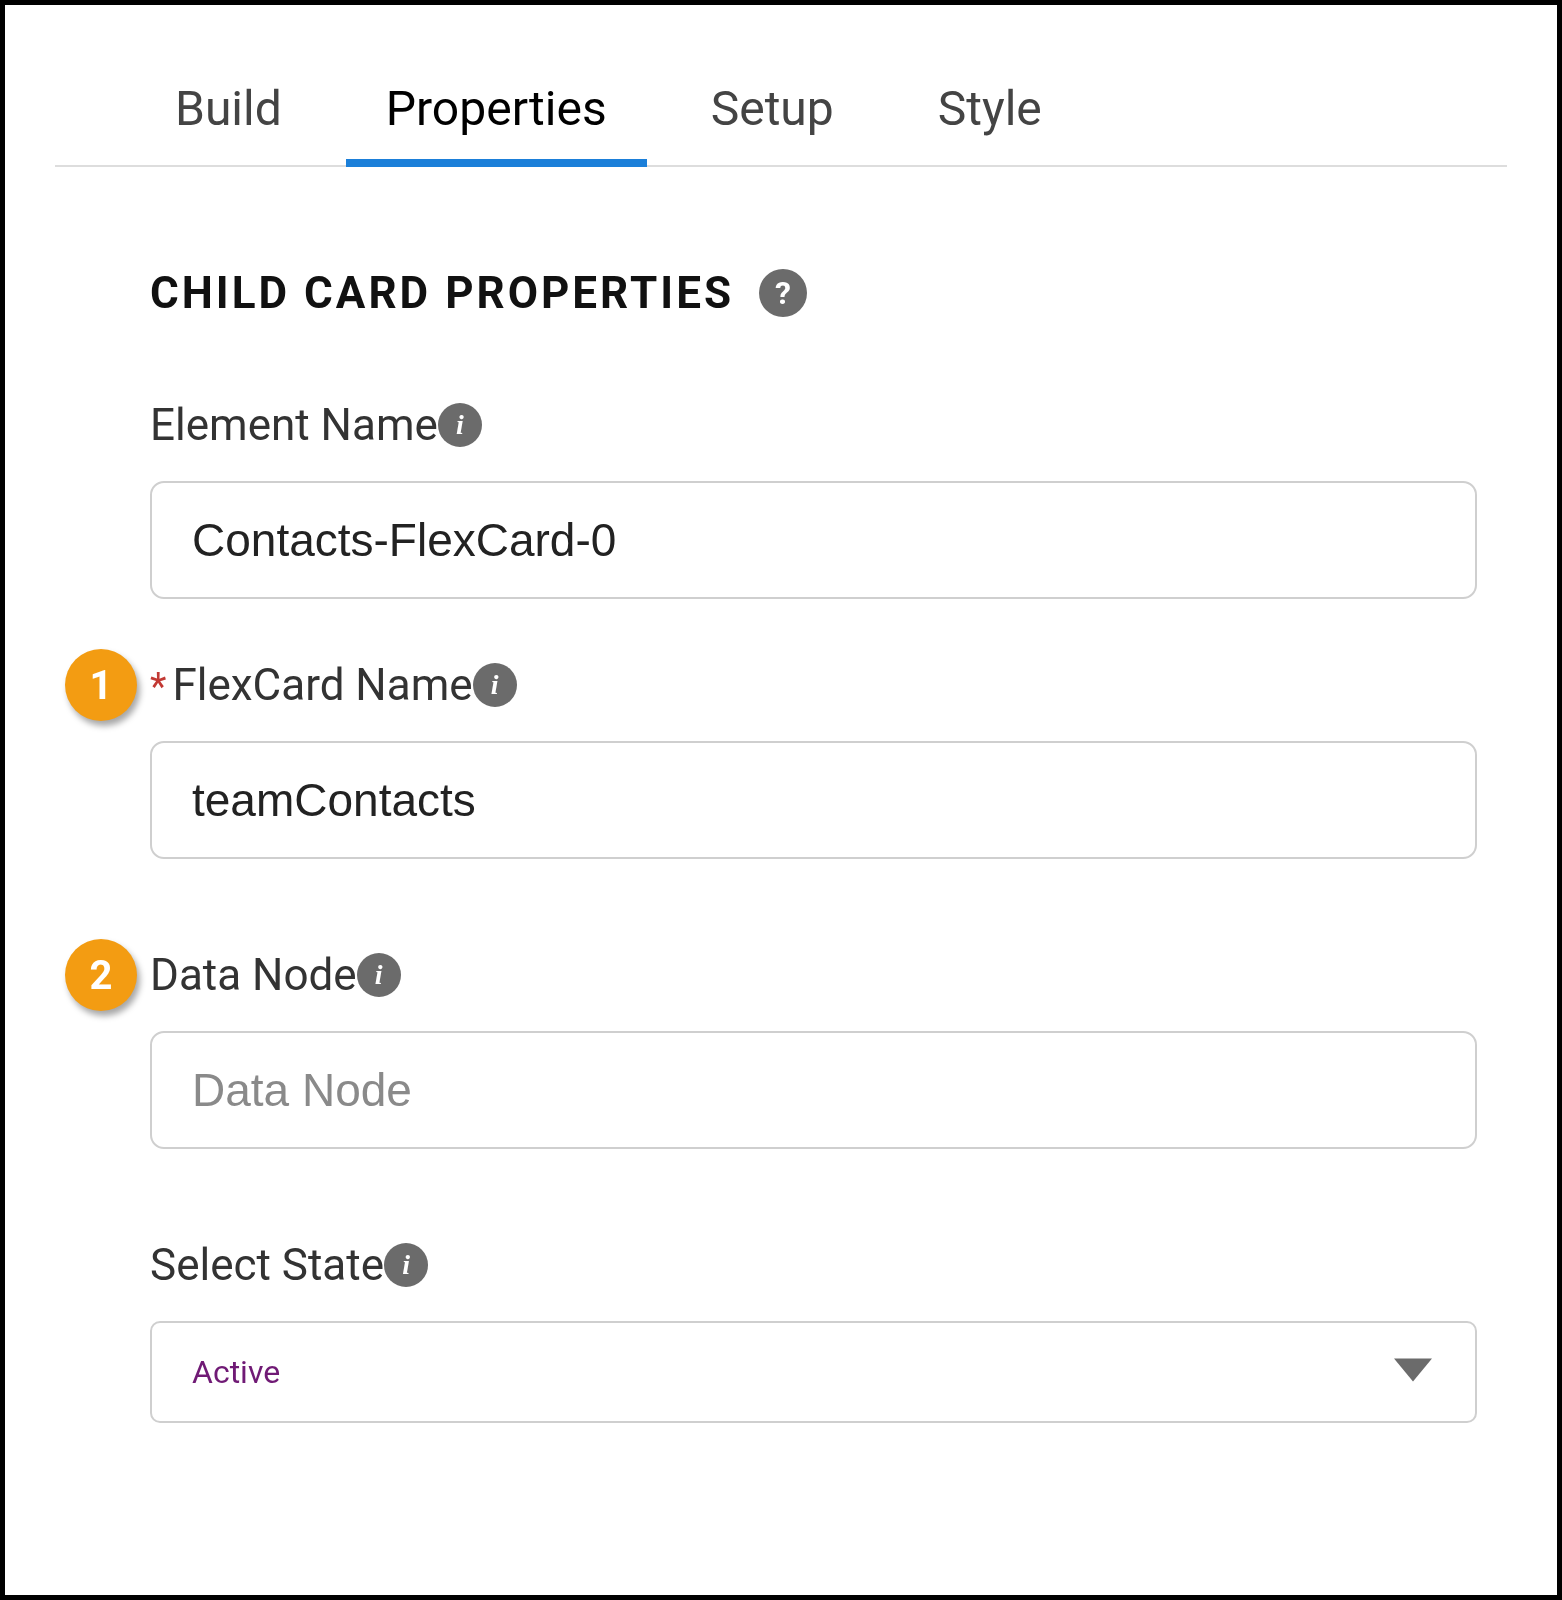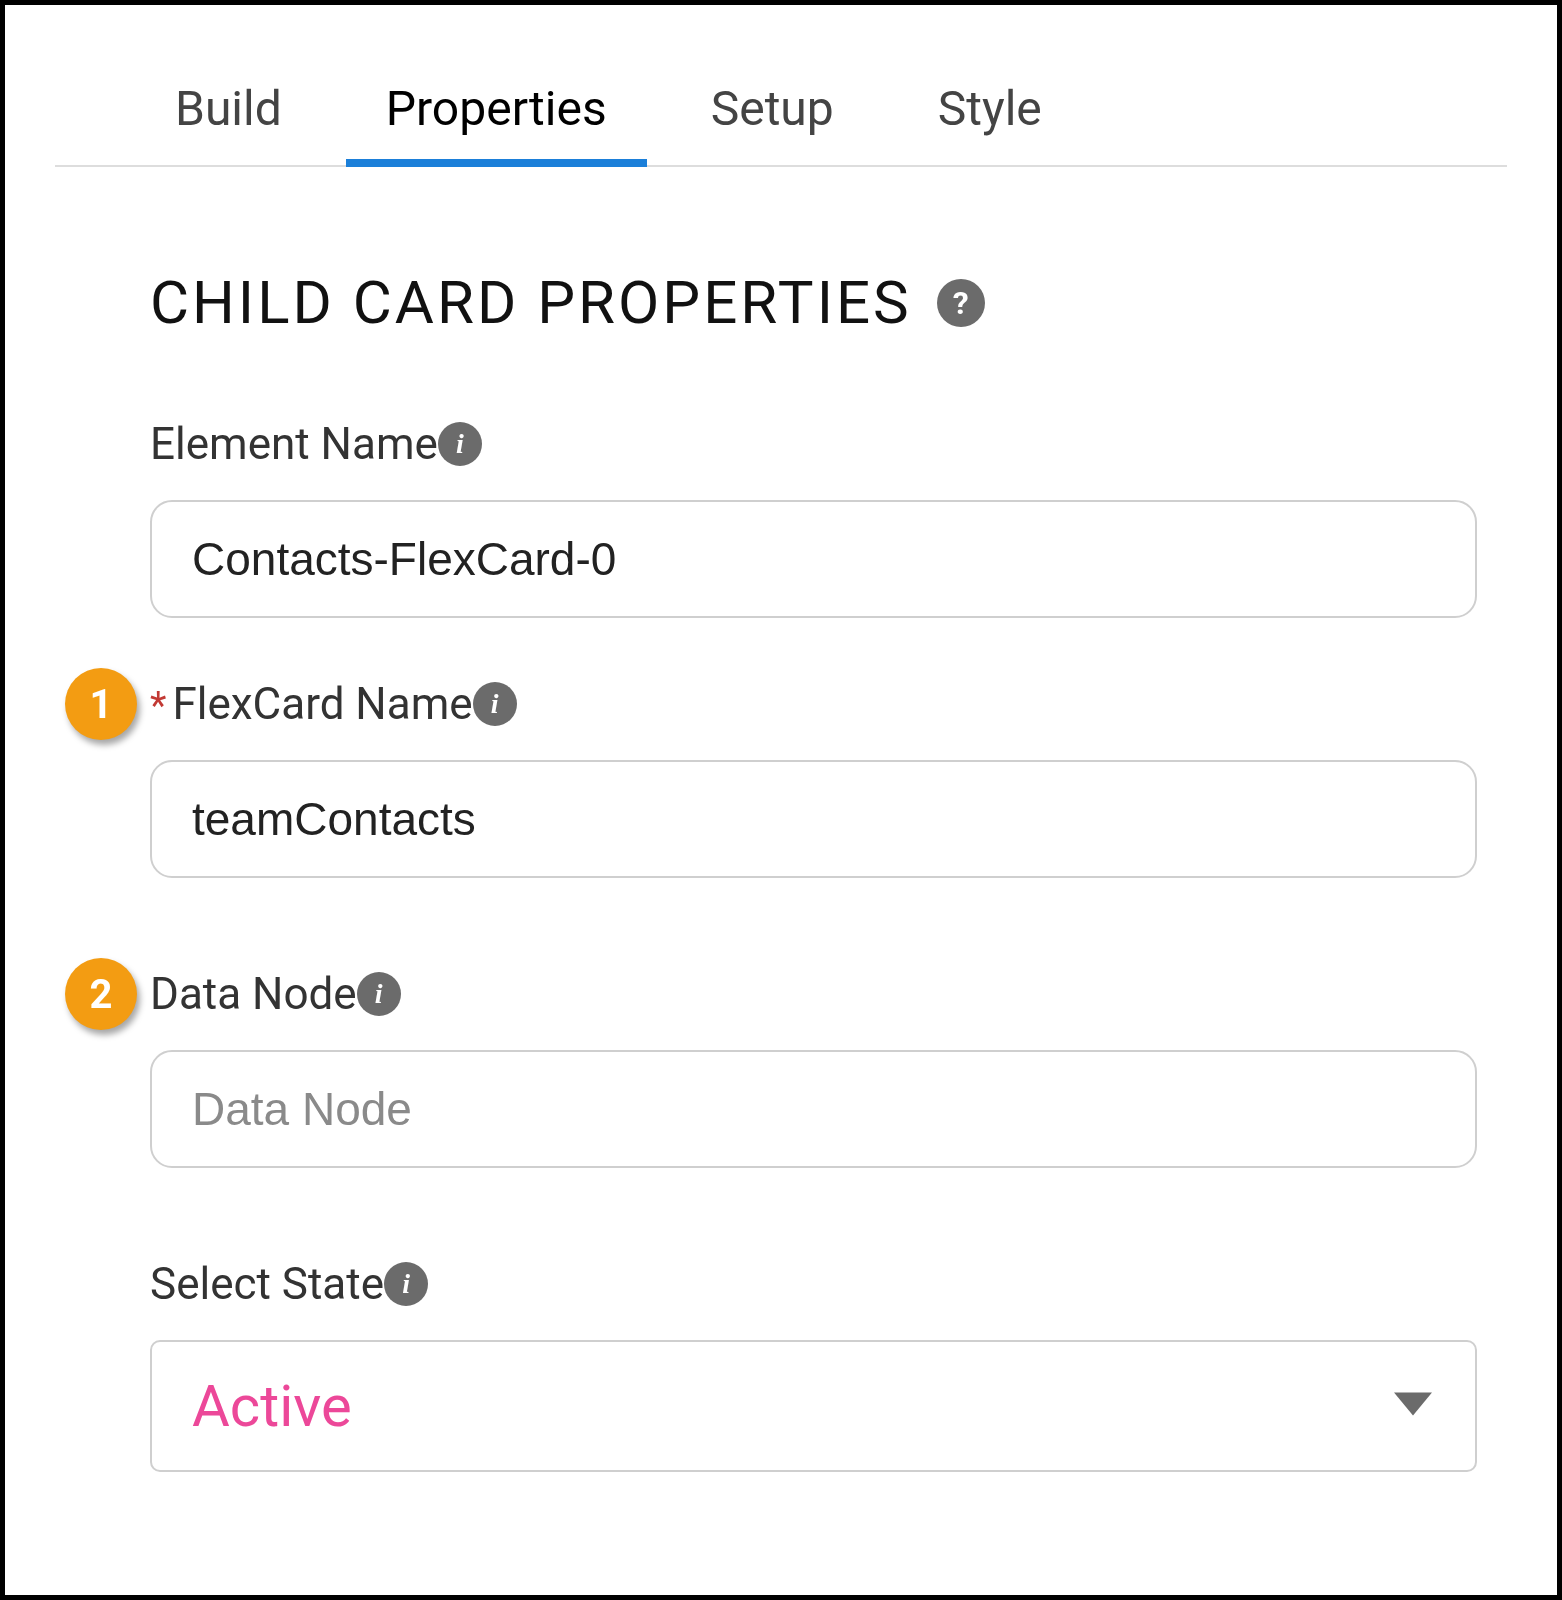--- a/index.html
+++ b/index.html
@@ -52,22 +52,22 @@
       background: #1b7fd9;
     }
     .section-heading {
       display: flex;
       align-items: center;
       gap: 25px;
       margin-left: 95px;
       margin-bottom: 80px;
     }
     .section-heading h1 {
-      font-size: 60px;
-      font-weight: 400;
+      font-size: 44px;
+      font-weight: 700;
       letter-spacing: 3px;
       color: #111;
     }
     .help-icon {
       width: 48px;
       height: 48px;
       border-radius: 50%;
       background: #6b6b6b;
       color: #fff;
       display: flex;
@@ -109,38 +109,38 @@
       font-size: 28px;
       font-weight: 700;
       font-style: italic;
       font-family: Georgia, serif;
     }
     .text-input {
       width: 100%;
       font-size: 46px;
       padding: 30px 40px;
       border: 2px solid #cfcfcf;
-      border-radius: 22px;
+      border-radius: 14px;
       color: #222;
       background: #fff;
     }
     .text-input::placeholder {
       color: #8a8a8a;
     }
     .select-wrap {
       position: relative;
       width: 100%;
     }
     .select-input {
       width: 100%;
-      font-size: 58px;
+      font-size: 32px;
       padding: 30px 40px;
       border: 2px solid #cfcfcf;
       border-radius: 10px;
-      color: #ec4899;
+      color: #701a75;
       background: #fff;
       appearance: none;
       -webkit-appearance: none;
       cursor: pointer;
     }
     .chevron-down {
       position: absolute;
       right: 45px;
       top: 50%;
       transform: translateY(-50%);

